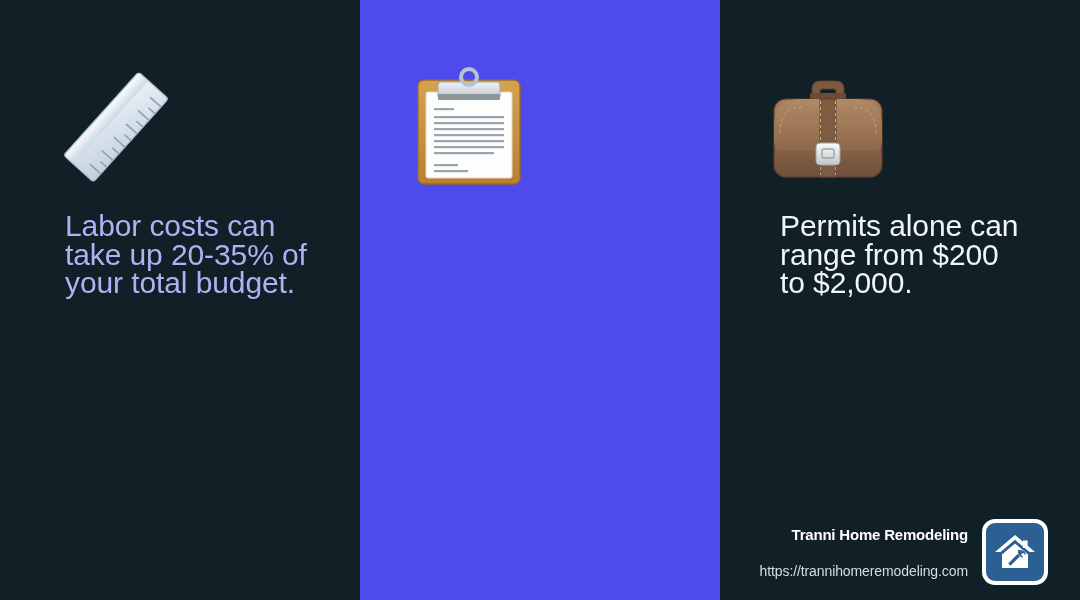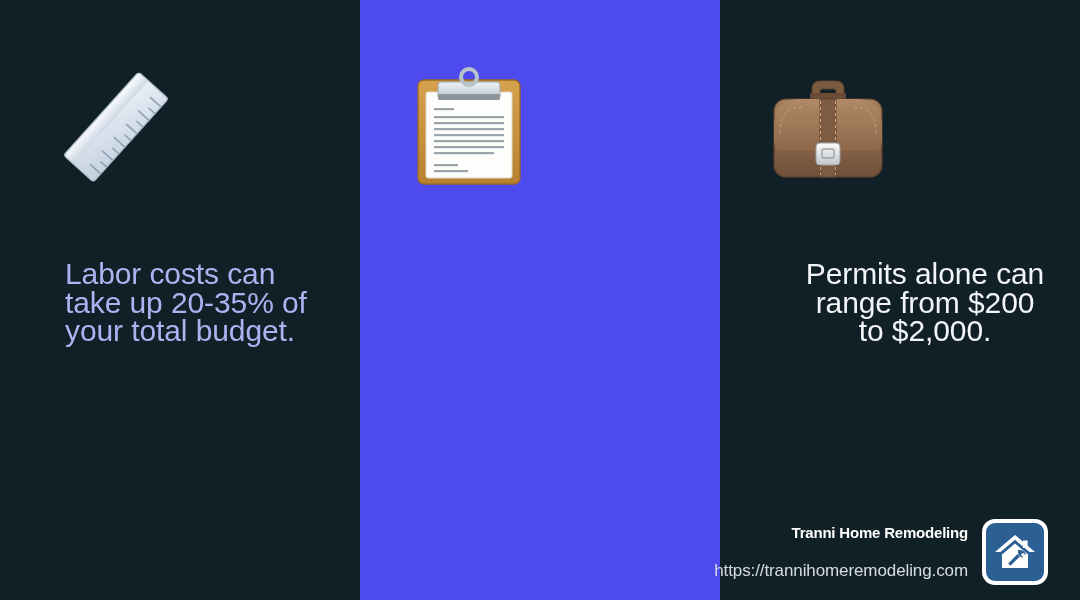--- a/index.html
+++ b/index.html
@@ -17,21 +17,21 @@
 
   
   .panel {
     position:absolute;
     top:0;
     height:600px;
     width:360px;
   }
   #panel-1 { left:0px;   background:#111f27; }
   #panel-2 { left:360px; background:#4d4aee; }
-  #panel-3 { left:720px; background:#111f27;text-align:center; }
+  #panel-3 { left:720px; background:#111f27; }
 
   
   .icon-wrap {
     position:absolute;
     left:0; right:0;
     top:52px;
     height:150px;
     display:flex;
     align-items:center;
     justify-content:center;
@@ -45,21 +45,20 @@
 
   
   .copy {
     position:absolute;
     top:212px;
     font-size:30px;
     line-height:28.5px;
     font-weight:400;
     letter-spacing:-0.1px;
     white-space:pre-line;
-    margin-top:48px;
   }
   #panel-1 .copy { left:65px;  width:280px; color:#b0b1f0; }
   #panel-2 .copy { left:60px;  width:290px; color:#ffffff; }
   #panel-3 .copy { left:60px;  width:290px; color:#f2f5f7; }
 
   
   .brand {
     position:absolute;
     right:32px;
     bottom:15px;
@@ -73,21 +72,21 @@
     align-items:flex-end;
     gap:20px;
   }
   .brand-name {
     font-size:15px;
     font-weight:700;
     color:#ffffff;
     letter-spacing:-0.2px;
   }
   .brand-url {
-    font-size:17px;
+    font-size:14px;
     font-weight:400;
     color:#d6dde2;
     letter-spacing:-0.1px;
   }
   .brand-logo {
     width:66px; height:66px;
     border-radius:13px;
     background:#ffffff;
     padding:4px;
     display:flex;

